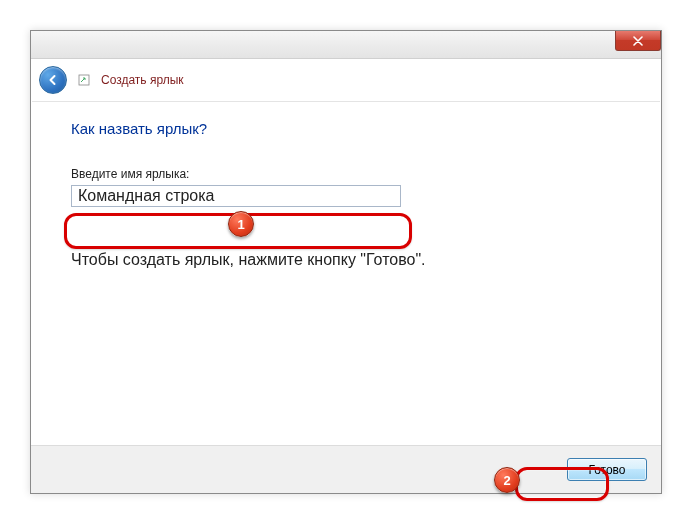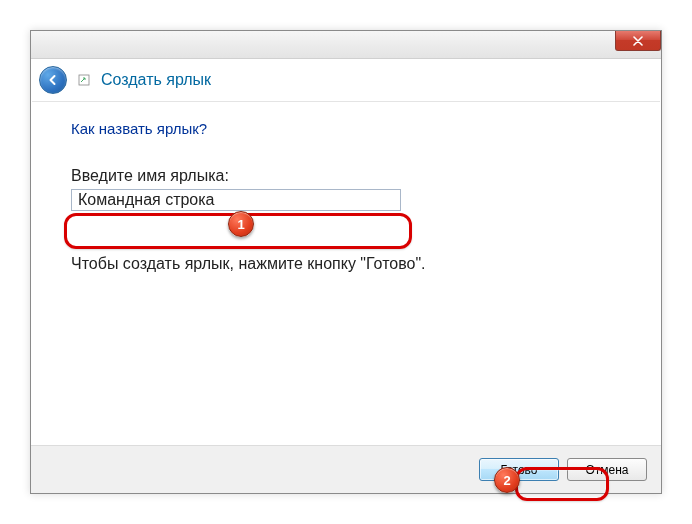--- a/index.html
+++ b/index.html
@@ -70,41 +70,41 @@
   .shortcut-mini-icon {
     width: 14px;
     height: 14px;
     display: inline-flex;
     align-items: center;
     justify-content: center;
     font-size: 10px;
     color: #555;
   }
   .wizard-title {
-    font-size: 16px;
-    color: #0369a1;
+    font-size: 12px;
+    color: #7f1d1d;
   }
   .divider {
     height: 1px;
     background: #e4e4e4;
     margin: 0 1px;
   }
   .content {
     flex: 1;
     padding: 18px 24px 0 40px;
     position: relative;
   }
   .heading {
     color: #003399;
     font-size: 15px;
     font-weight: 400;
     margin-bottom: 30px;
   }
   .field-label {
-    font-size: 16px;
+    font-size: 12px;
     color: #222;
     margin-bottom: 4px;
   }
   .name-input {
     width: 330px;
     height: 22px;
     border: 1px solid #a9b7c9;
     padding: 2px 6px;
     font-size: 16px;
     font-family: inherit;
@@ -212,21 +212,20 @@
 
   <div class="content">
     <div class="heading">Как назвать ярлык?</div>
     <div class="field-label">Введите имя ярлыка:</div>
     <input class="name-input" type="text" value="Командная строка" style="">
     <div class="instruction">Чтобы создать ярлык, нажмите кнопку "Готово".</div>
   </div>
 
   <div class="footer">
     <button class="btn default">Готово</button>
-    <button class="btn">Отмена</button>
   </div>
 
 </div>
 
 <div class="annot annot-1"></div>
 <div class="balloon b1">1</div>
 <div class="annot annot-2"></div>
 <div class="balloon b2">2</div>
 
 </body></html>

